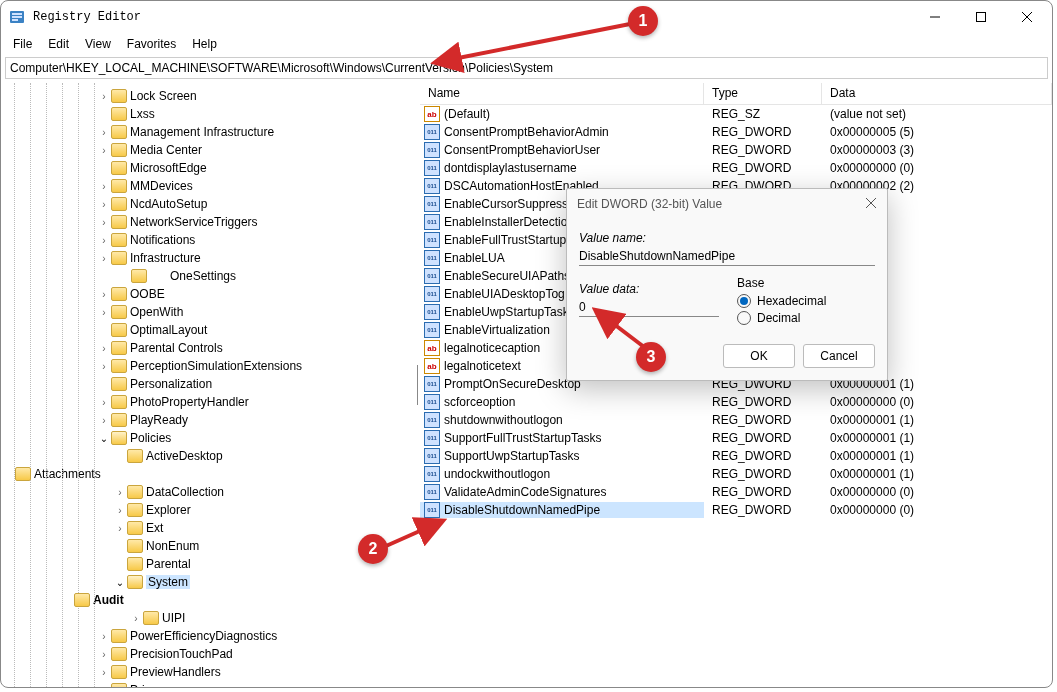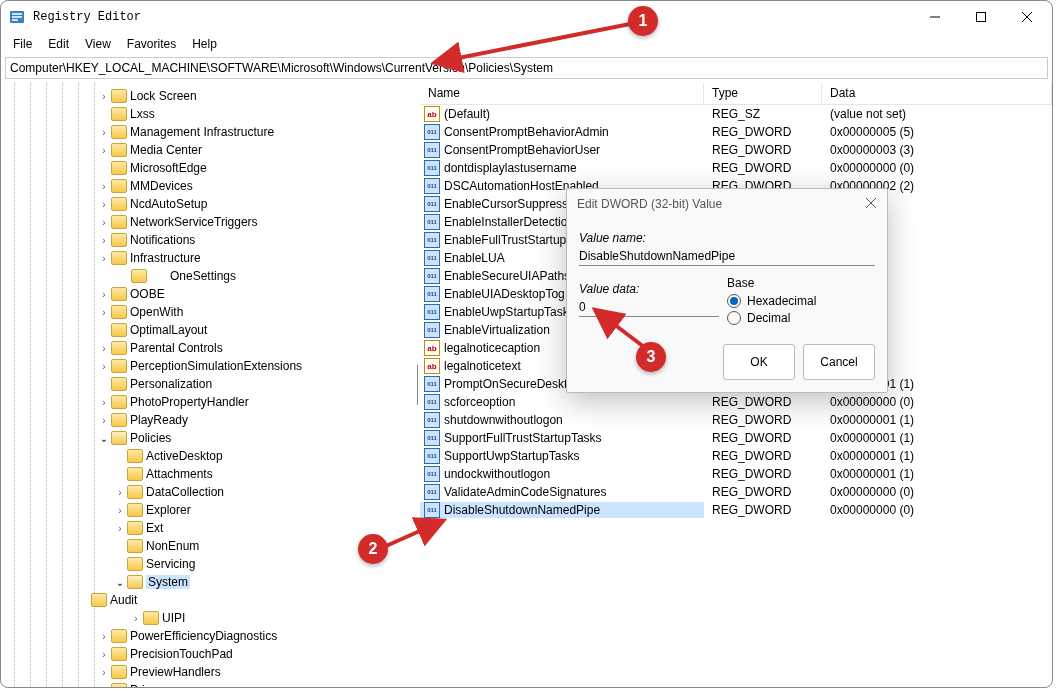--- a/index.html
+++ b/index.html
@@ -45,30 +45,30 @@
 .tnode .label.sel { background:#cce5ff; padding:0 2px; }
 .guides { position:absolute; left:0; top:0; height:100%; pointer-events:none; }
 .guide { position:absolute; top:0; bottom:0; width:1px; border-left:1px dotted #bbb; }
 
 .dialog { position:absolute; left:566px; top:188px; width:322px; background:#f9f9f9; border:1px solid #bbb; box-shadow:0 8px 30px rgba(0,0,0,.25); border-radius:2px; }
 .dialog .dtitle { height:30px; display:flex; align-items:center; padding:0 10px; font-size:12px; color:#555; }
 .dialog .dclose { position:absolute; right:6px; top:4px; width:20px; height:20px; display:flex; align-items:center; justify-content:center; color:#555; }
 .dialog .dbody { padding:6px 12px 12px 12px; }
 .dialog .lbl { font-size:12px; margin:6px 0 2px;font-style:italic; }
 .dialog .nameval { width:100%; border:none; border-bottom:1px solid #888; background:transparent; font-size:12px; padding:2px 0; }
-.dialog .vd-row { display:flex; gap:8px; margin-top:10px; }
+.dialog .vd-row { display:flex; gap:18px; margin-top:10px; }
 .dialog .vd-left { flex:0 0 140px; }
 .dialog .vd-right { flex:1; }
 .dialog .datain { width:100%; border:none; border-bottom:1px solid #888; background:transparent; font-size:12px; padding:2px 0; }
 .dialog .grp-title { font-size:12px; margin-bottom:4px; }
 .dialog .radio { display:flex; align-items:flex-start; gap:6px; margin:3px 0; font-size:12px; }
 .dialog .radio .dot { width:14px; height:14px; border:1px solid #555; border-radius:50%; display:inline-flex; align-items:center; justify-content:center; }
 .dialog .radio .dot.filled::after { content:""; width:8px; height:8px; border-radius:50%; background:#0067c0; }
 .dialog .btns { display:flex; justify-content:flex-end; gap:8px; margin-top:16px; }
-.dialog .btn { min-width:72px; height:36px; border:1px solid #bbb; background:#fff; border-radius:3px; font-size:12px; display:flex; align-items:center; justify-content:center; }
+.dialog .btn { min-width:72px; height:24px; border:1px solid #bbb; background:#fff; border-radius:3px; font-size:12px; display:flex; align-items:center; justify-content:center; }
 
 .marker { position:absolute; width:30px; height:30px; border-radius:50%; background:#d32a2a; color:#fff; font-weight:bold; font-size:16px; display:flex; align-items:center; justify-content:center; box-shadow:0 2px 4px rgba(0,0,0,.3); z-index:50; }
 svg.arrow { position:absolute; z-index:49; pointer-events:none; }
 </style>
 </head>
 <body>
 
 <div class="window">
   <div class="titlebar">
     <span class="icon">
@@ -221,21 +221,21 @@
           <div class="tnode" style="padding-left: 96px;">
             <span class="chev open">⌄</span>
             <span class="folder-icon open"></span>
             <span class="label">Policies</span>
           </div>
           <div class="tnode" style="padding-left: 112px;">
             <span class="chev"></span>
             <span class="folder-icon closed"></span>
             <span class="label">ActiveDesktop</span>
           </div>
-          <div class="tnode" style="padding-left: 112px;">
+          <div class="tnode" style="">
             <span class="chev"></span>
             <span class="folder-icon closed"></span>
             <span class="label">Attachments</span>
           </div>
           <div class="tnode" style="padding-left: 112px;">
             <span class="chev">›</span>
             <span class="folder-icon closed"></span>
             <span class="label">DataCollection</span>
           </div>
           <div class="tnode" style="padding-left: 112px;">
@@ -249,28 +249,28 @@
             <span class="label">Ext</span>
           </div>
           <div class="tnode" style="padding-left: 112px;">
             <span class="chev"></span>
             <span class="folder-icon closed"></span>
             <span class="label">NonEnum</span>
           </div>
           <div class="tnode" style="padding-left: 112px;">
             <span class="chev"></span>
             <span class="folder-icon closed"></span>
-            <span class="label">Servicing</span>
+            <span class="label">Parental</span>
           </div>
           <div class="tnode" style="padding-left: 112px;">
             <span class="chev open">⌄</span>
             <span class="folder-icon open"></span>
             <span class="label sel">System</span>
           </div>
-          <div class="tnode" style="padding-left: 76px;">
+          <div class="tnode" style="padding-left: 59px; font-weight: bold;">
             <span class="chev"></span>
             <span class="folder-icon closed"></span>
             <span class="label">Audit</span>
           </div>
           <div class="tnode" style="padding-left: 128px;">
             <span class="chev">›</span>
             <span class="folder-icon closed"></span>
             <span class="label">UIPI</span>
           </div>
           <div class="tnode" style="padding-left: 96px;">

